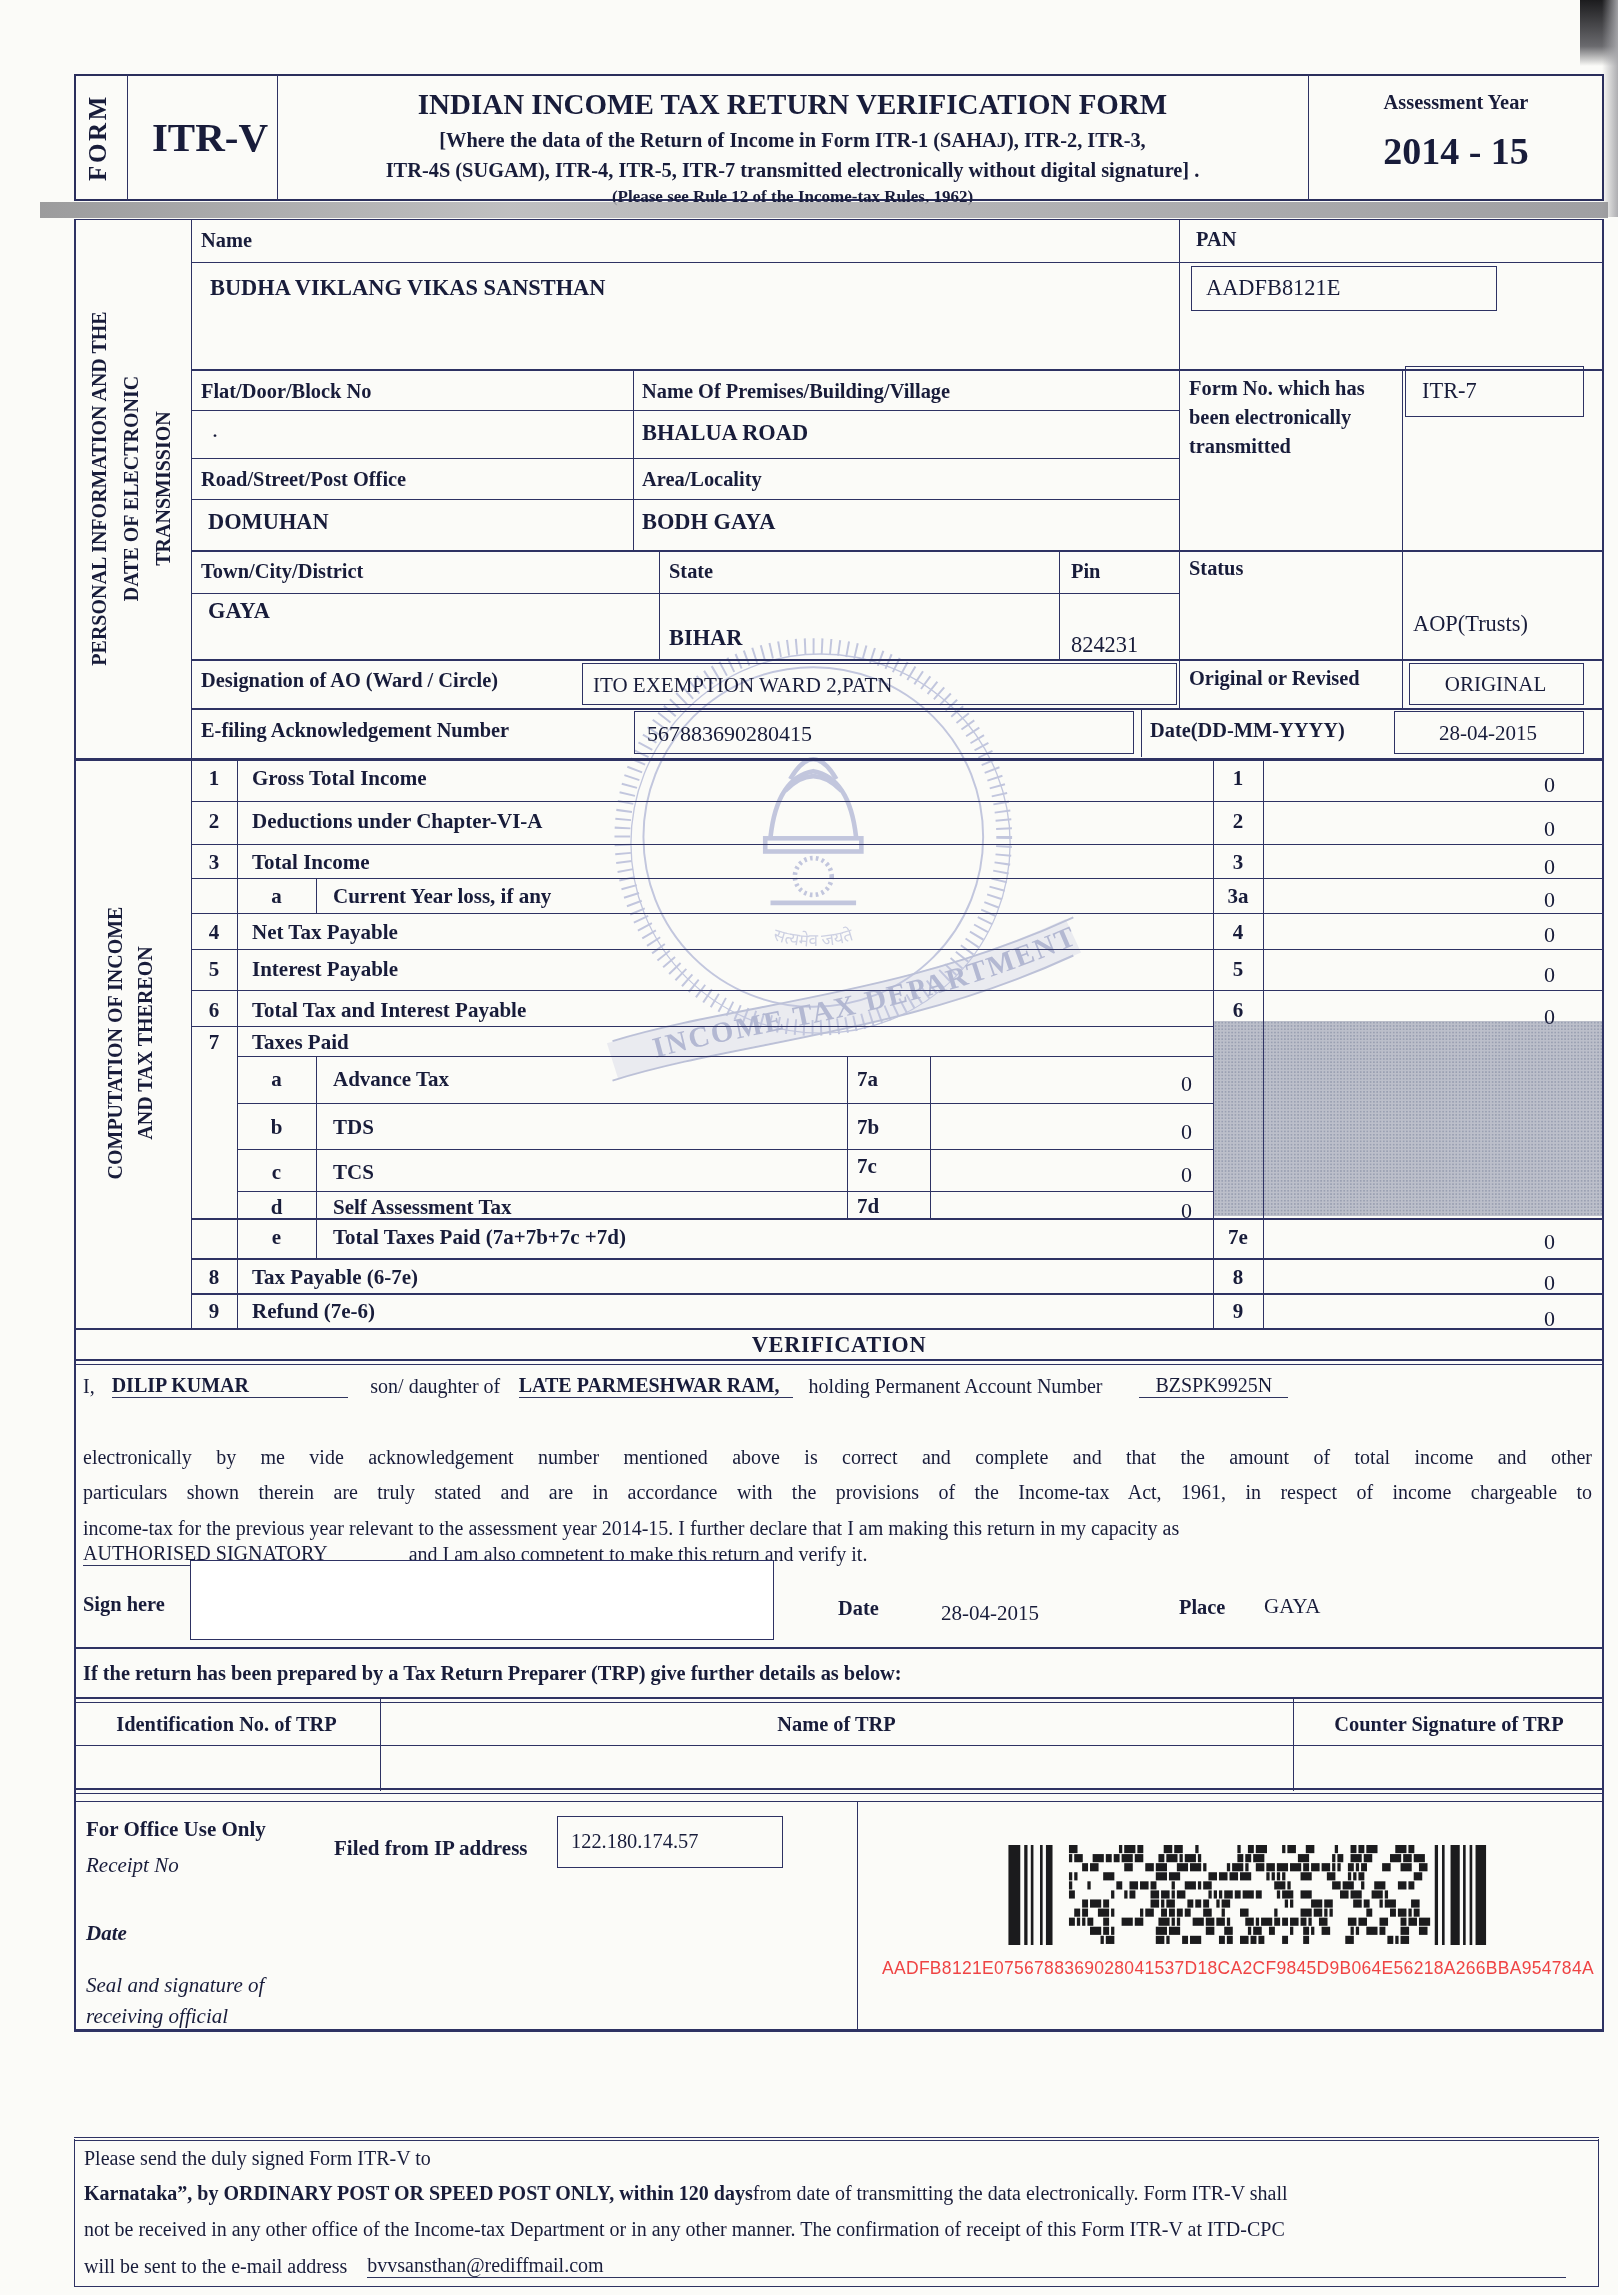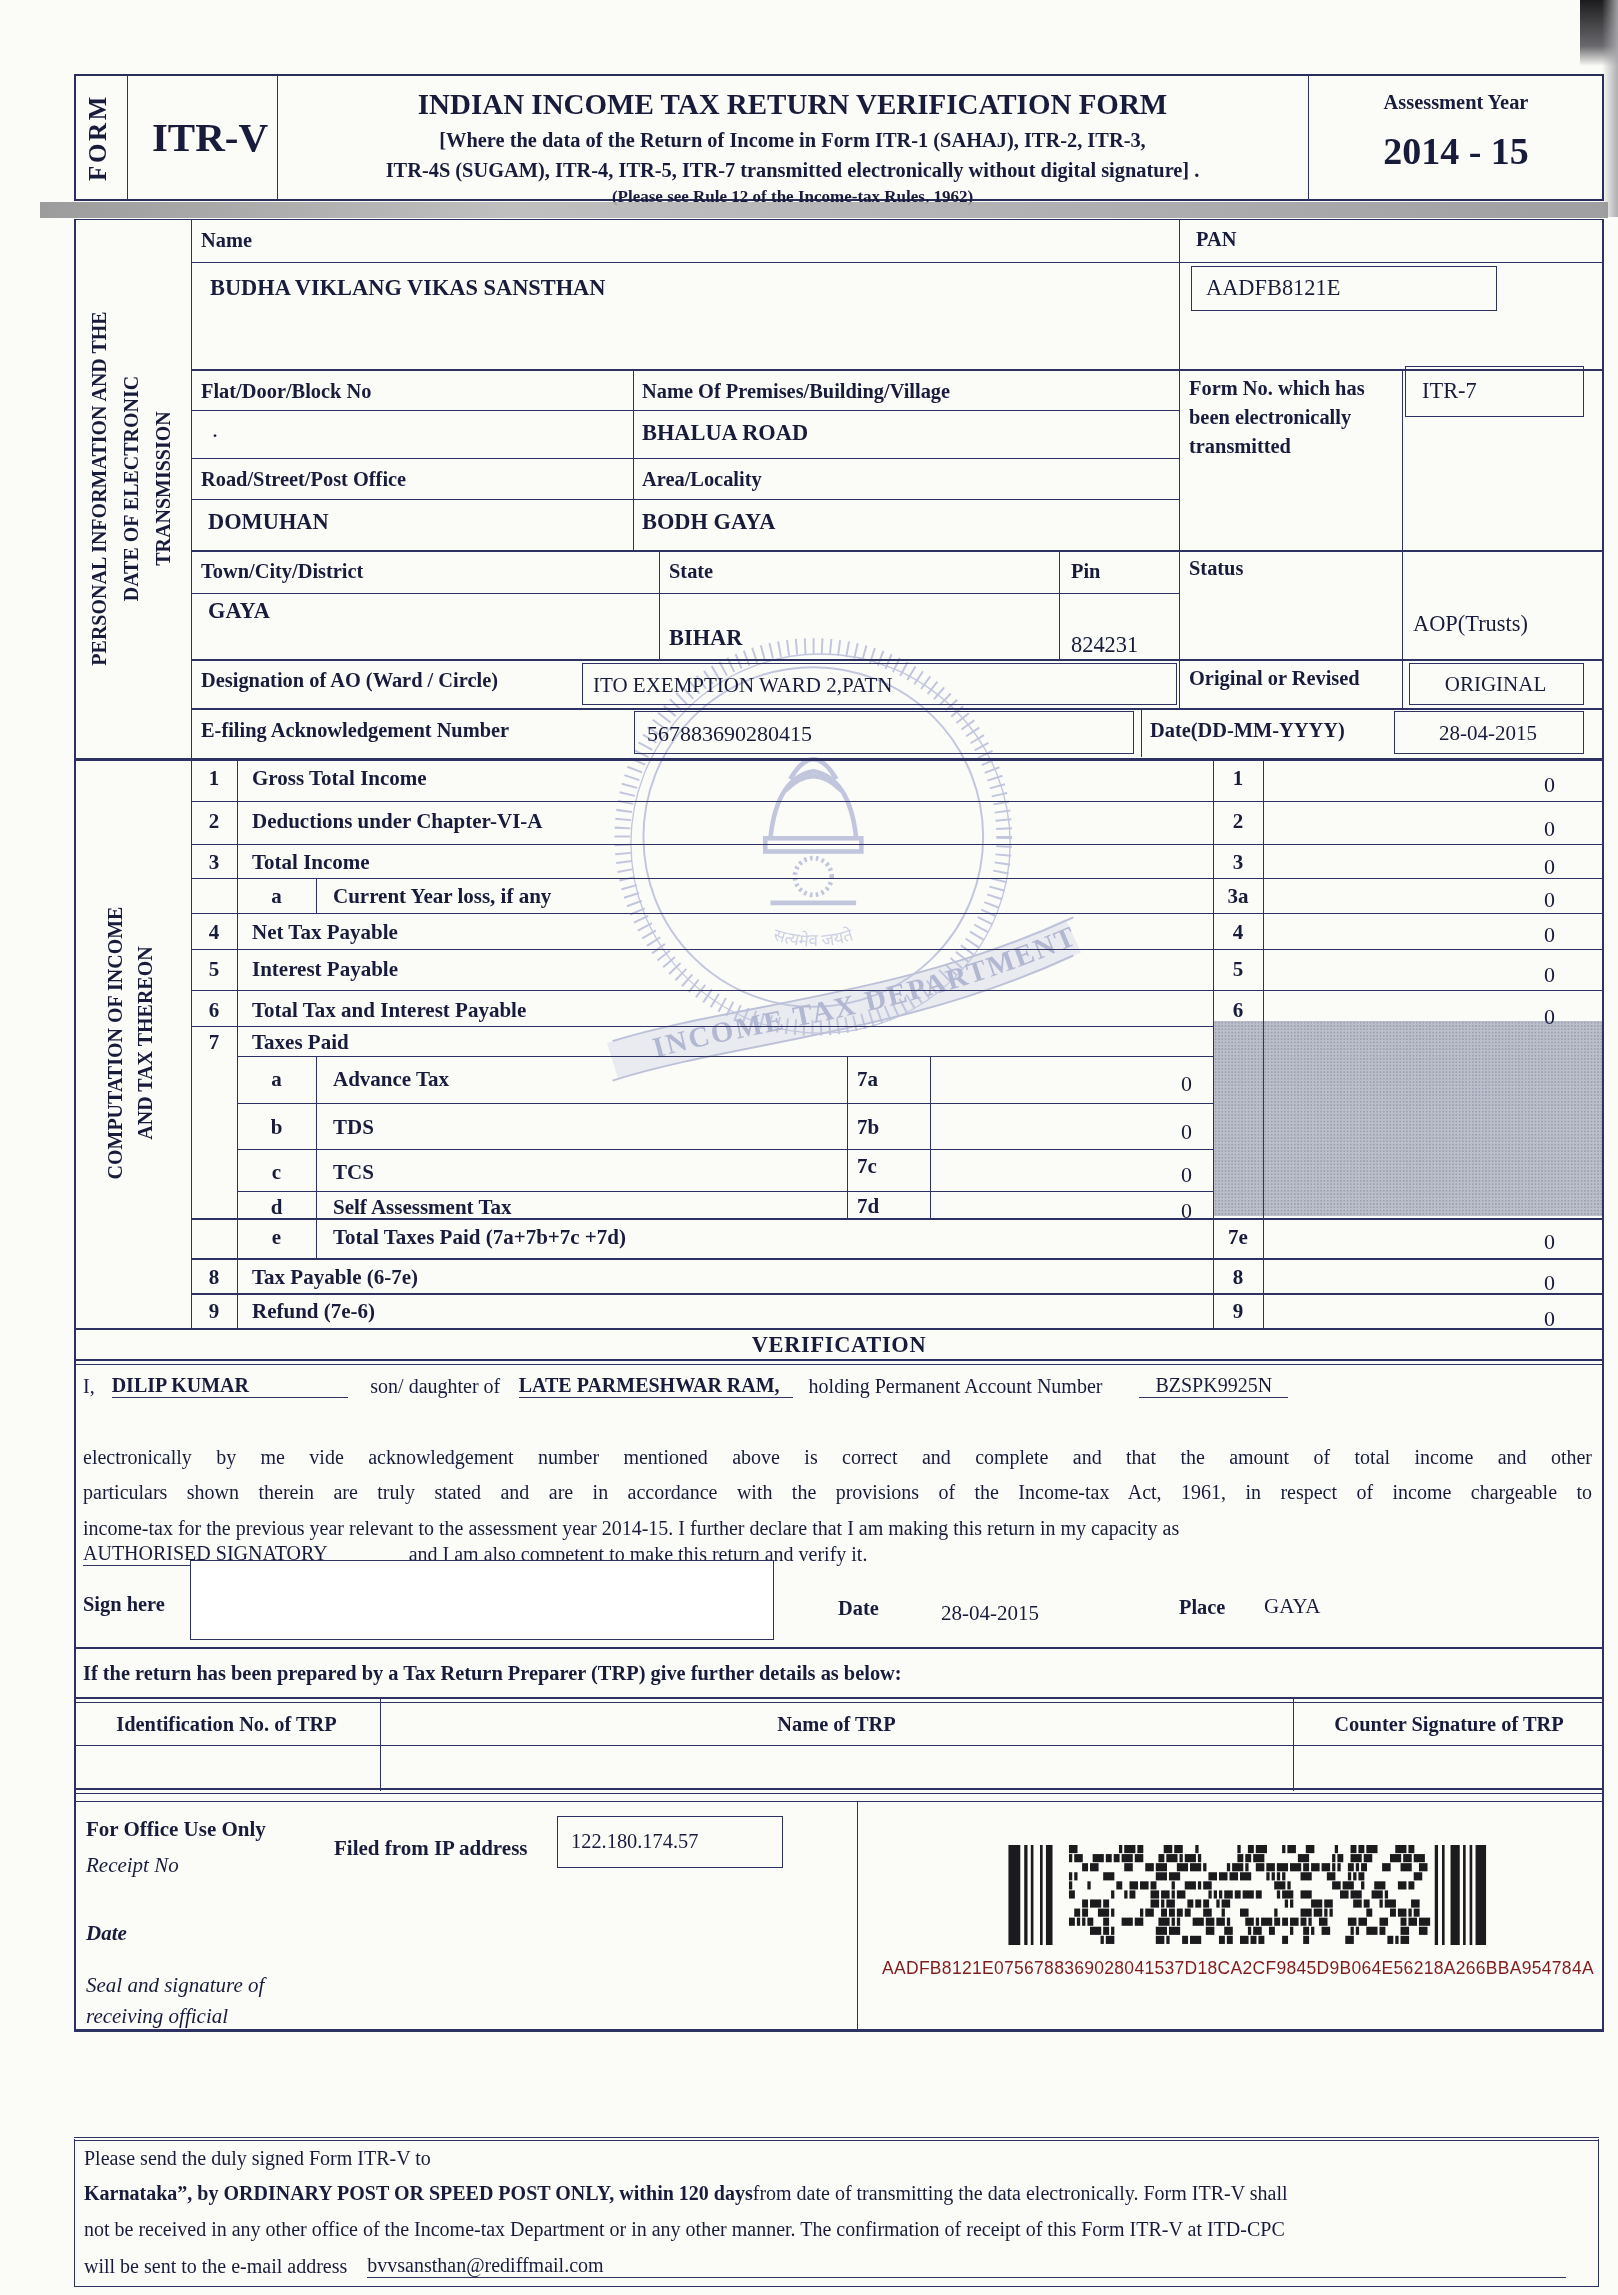--- a/index.html
+++ b/index.html
@@ -550,21 +550,21 @@
         <rect x="576" y="138" width="9" height="12.4" fill="#1b1b1d"></rect>
         <rect x="588" y="138" width="5" height="12.4" fill="#1b1b1d"></rect>
         <rect x="596" y="138" width="13" height="12.4" fill="#1b1b1d"></rect>
         <rect x="648" y="0" width="5" height="152" fill="#1b1b1d"></rect>
         <rect x="659" y="0" width="4" height="152" fill="#1b1b1d"></rect>
         <rect x="672" y="0" width="14" height="152" fill="#1b1b1d"></rect>
         <rect x="691" y="0" width="4" height="152" fill="#1b1b1d"></rect>
         <rect x="701" y="0" width="4" height="152" fill="#1b1b1d"></rect>
         <rect x="710" y="0" width="16" height="152" fill="#1b1b1d"></rect>
       </svg></div>
-  <div class="t" style="left:882px;top:1958px;width:725px;font-family:'Liberation Sans',sans-serif;font-size:17.5px;color:#7f1d1d;letter-spacing:0.3px;">AADFB8121E0756788369028041537D18CA2CF9845D9B064E56218A266BBA954784A</div>
+  <div class="t" style="left:882px;top:1958px;width:725px;font-family:'Liberation Sans',sans-serif;font-size:17.5px;color:#ef4444;letter-spacing:0.3px;">AADFB8121E0756788369028041537D18CA2CF9845D9B064E56218A266BBA954784A</div>
   <div class="hl" style="left:74px;top:2029px;width:1530px;height:2.6px;"></div>
 
   <div style="position:absolute;left:74px;top:2137px;width:1525px;height:150px;border:1.6px solid #2e3263;border-top:4px double #2e3263;box-sizing:border-box;"></div>
   <div class="flexline" style="left:84px;top:2147px;width:1506px;font-size:20px;">
     <span>Please send the duly signed Form ITR-V to </span>
   </div>
   <div class="flexline" style="left:84px;top:2182px;width:1506px;font-size:20px;">
     <span class="b">Karnataka”, by ORDINARY POST OR SPEED POST ONLY, within 120 days </span>
     <span>from date of transmitting the data electronically. Form ITR-V shall</span>
   </div>

